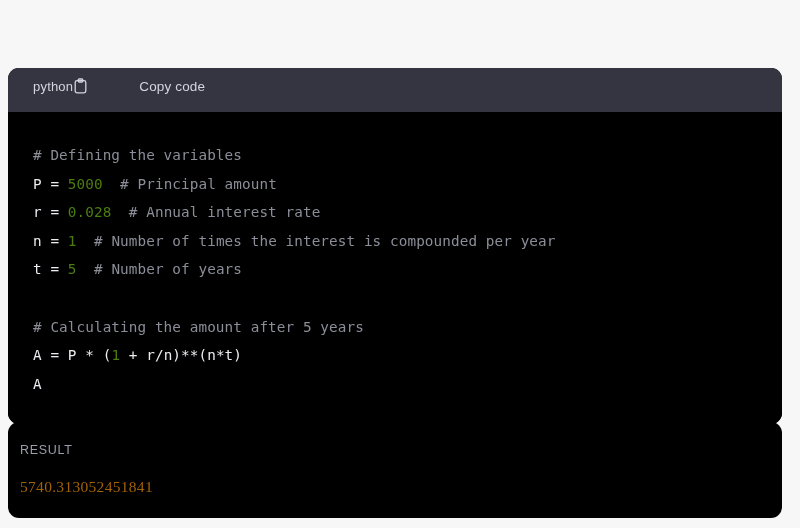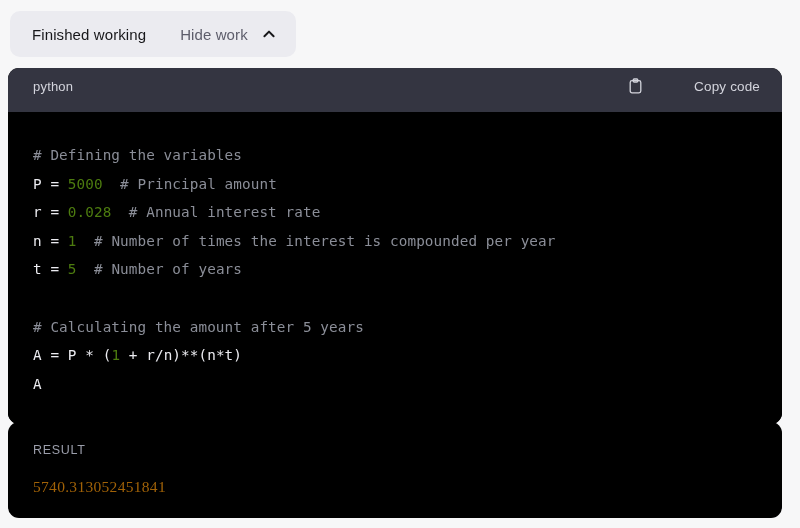--- a/index.html
+++ b/index.html
@@ -67,21 +67,21 @@
     width: 774px;
     border-radius: 11px;
     overflow: hidden;
     background: #000000;
   }
   .code-header {
     height: 44px;
     background: #343541;
     display: flex;
     align-items: center;
-    justify-content: space-between;
+    justify-content: flex-start;
     padding: 0 22px 8px 25px;
     box-sizing: border-box;
   }
   .code-lang {
     font-size: 13px;
     color: #d3d4dc;
     letter-spacing: 0.2px;
   }
   .copy-code {
     display: flex;
@@ -120,21 +120,21 @@
 
   
   .result-block {
     position: absolute;
     left: 8px;
     top: 422px;
     width: 774px;
     box-sizing: border-box;
     background: #000000;
     border-radius: 11px;
-    padding: 21px 25px 22px 25px;
+    padding: 21px 25px 22px 12px;
   }
   .result-label {
     font-size: 12.5px;
     color: #9b9eab;
     letter-spacing: 0.7px;
     font-family: "Liberation Sans", sans-serif;
   }
   .result-value {
     margin-top: 21px;
     font-family: Liberation Serif, serif;
@@ -142,31 +142,20 @@
     color: #a16207;
     letter-spacing: 0.3px;
     white-space: pre;
   }
 </style>
 </head>
 <body>
 
 <div class="page">
 
-  <div class="status-pill">
-    <span class="status-label">Finished working</span>
-    <span class="hide-work">
-      <span class="hide-work-label">Hide work</span>
-      <span class="chevron-up">
-        <svg viewBox="0 0 16 16" width="16" height="16" aria-hidden="true">
-          <path d="M3.4 10.2 L8 5.6 L12.6 10.2" fill="none" stroke="#17171a" stroke-width="2" stroke-linecap="round" stroke-linejoin="round"></path>
-        </svg>
-      </span>
-    </span>
-  </div>
 
   <div class="code-block">
     <div class="code-header">
       <span class="code-lang">python</span>
       <span class="copy-code">
         <span class="copy-icon">
           <svg viewBox="0 0 15 16" width="15" height="16" aria-hidden="true">
             <rect x="2.2" y="2.6" width="10.6" height="12.2" rx="1.8" ry="1.8" fill="none" stroke="#d3d4dc" stroke-width="1.3"></rect>
             <rect x="5.2" y="1.0" width="4.6" height="3.0" rx="1.0" ry="1.0" fill="none" stroke="#d3d4dc" stroke-width="1.3"></rect>
           </svg>

